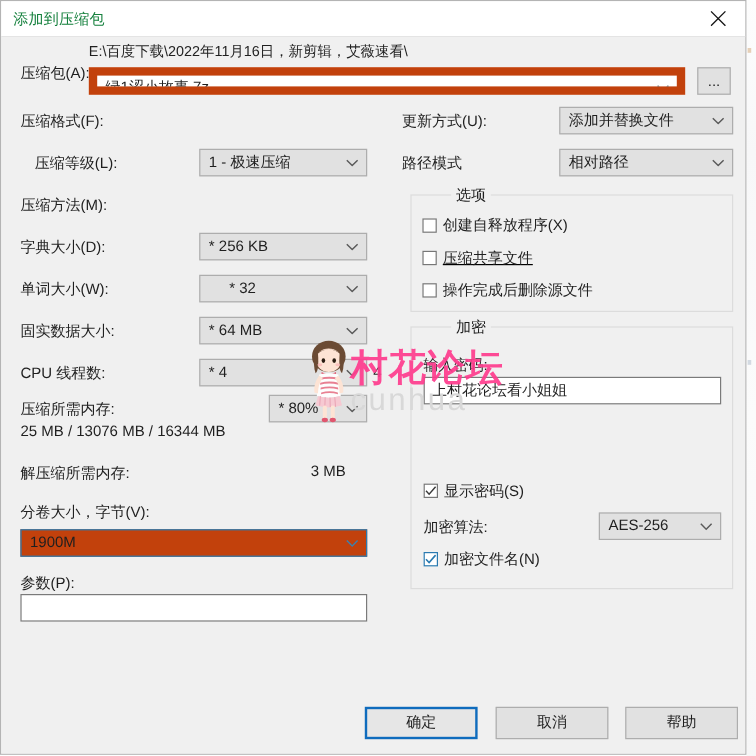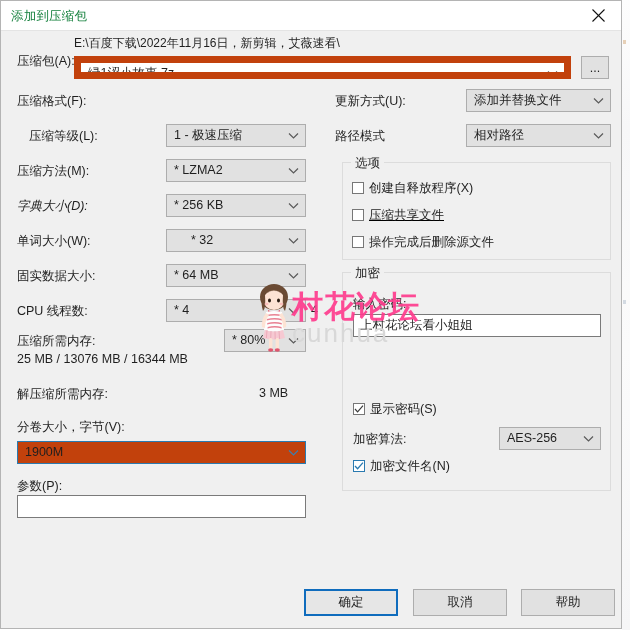--- a/index.html
+++ b/index.html
@@ -43,21 +43,21 @@
   .txt{position:absolute;box-sizing:border-box;height:23px;background:#ffffff;
     border:1px solid #7a7a7a;font-size:12.5px;color:#1f1f1f;line-height:21px;
     padding-left:6px;white-space:nowrap;overflow:hidden;}
 
   .pushbtn{position:absolute;box-sizing:border-box;background:#e1e1e1;border:1px solid #adadad;
     font-size:12.5px;color:#1f1f1f;display:flex;align-items:center;justify-content:center;cursor:default;}
   .pushbtn.default{border:2px solid #0f6cbd;background:#e6e6e6;}
 
   
   .group{position:absolute;box-sizing:border-box;border:1px solid #dcdcdc;background:transparent;}
-  .group-title{position:absolute;font-size:12.5px;color:#1f1f1f;background:#f0f0f0;padding:0 4px;white-space:nowrap;}
+  .group-title{position:absolute;font-size:12.5px;color:#1f1f1f;background:#f0f0f0;padding:0 4px;white-space:nowrap;margin-left:25px;}
 
   
   .cbrow{position:absolute;display:flex;align-items:center;white-space:nowrap;cursor:default;}
   .cbox{width:12px;height:12px;box-sizing:border-box;border:1px solid #777;background:#fff;
     position:relative;flex:0 0 auto;}
   .cbox.blue{border-color:#2a7ab0;}
   .cbox svg{position:absolute;left:0;top:0;}
   .cbtext{font-size:12.5px;color:#1f1f1f;margin-left:5px;line-height:14px;}
 
   .statval{position:absolute;font-size:12.5px;color:#1f1f1f;white-space:nowrap;}
@@ -113,30 +113,22 @@
       <div class="combo" style="left:165px;top:93px;width:140px;">
         <span>1 - 极速压缩</span>
         <span class="arw">
           <svg width="11" height="7" viewBox="0 0 11 7">
               <polyline points="1,1.5 5.5,6 10,1.5" fill="none" stroke="#5a5a5a" stroke-width="1.2"></polyline>
             </svg>
         </span>
       </div>
 
       <div class="lbl" style="left:16px;top:132px;">压缩方法(M):</div>
-      <div class="combo" style="left:165px;top:128px;width:140px;">
-        <span>*  LZMA2</span>
-        <span class="arw">
-          <svg width="11" height="7" viewBox="0 0 11 7">
-              <polyline points="1,1.5 5.5,6 10,1.5" fill="none" stroke="#5a5a5a" stroke-width="1.2"></polyline>
-            </svg>
-        </span>
-      </div>
-
-      <div class="lbl" style="left:16px;top:167px;font-style:italic;">字典大小(D):</div>
+
+      <div class="lbl" style="left:16px;top:167px;">字典大小(D):</div>
       <div class="combo" style="left:165px;top:163px;width:140px;">
         <span>*  256 KB</span>
         <span class="arw">
           <svg width="11" height="7" viewBox="0 0 11 7">
               <polyline points="1,1.5 5.5,6 10,1.5" fill="none" stroke="#5a5a5a" stroke-width="1.2"></polyline>
             </svg>
         </span>
       </div>
 
       <div class="lbl" style="left:16px;top:202px;">单词大小(W):</div>

